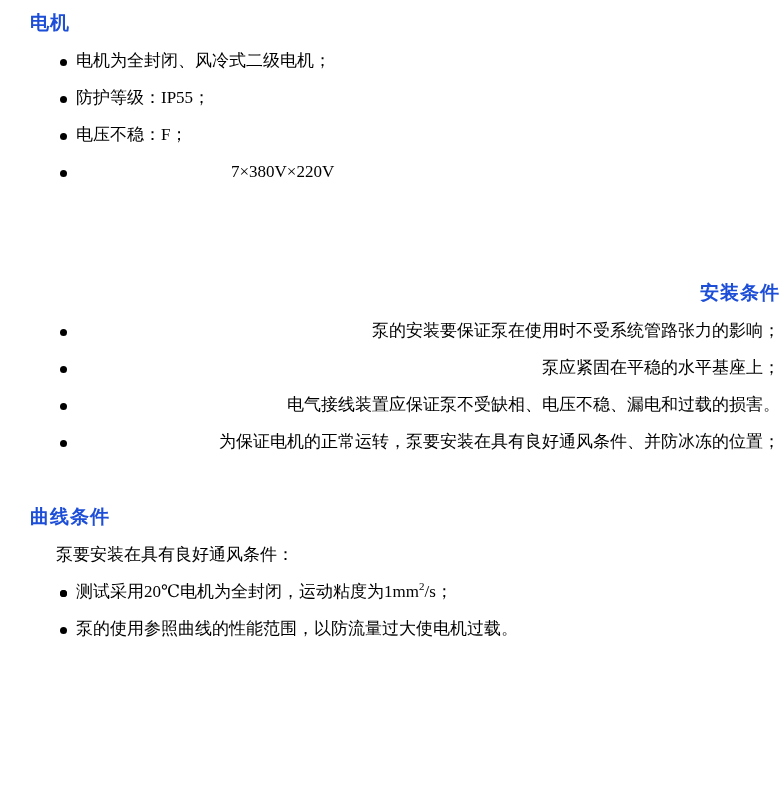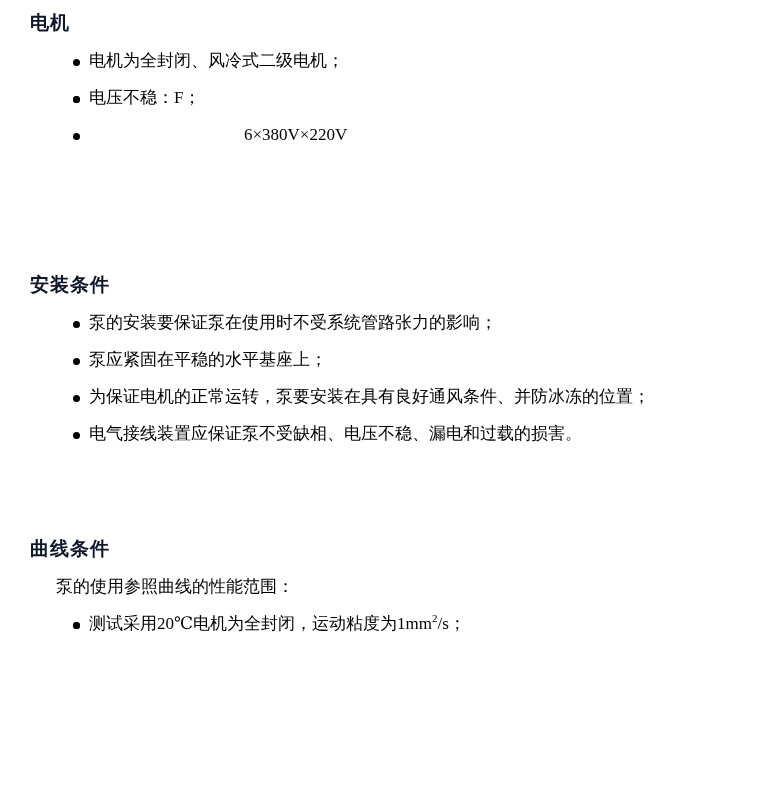--- a/index.html
+++ b/index.html
@@ -25,25 +25,25 @@
     position: absolute;
     left: 0;
     width: 780px;
   }
   .section-title {
     font-family: "Liberation Sans", "DejaVu Sans", sans-serif;
     font-weight: bold;
     font-size: 19px;
     letter-spacing: 1px;
     margin: 0 0 14px 30px;
-    color: #0f172a;
+    color: #1d4ed8;
   }
   .bullet-list {
     list-style: none;
-    margin: 13px;
+    margin: 0;
     padding: 0;
   }
   .bullet-item {
     position: relative;
     margin: 0 0 14px 0;
     padding-left: 76px;
     font-size: 17px;
     line-height: 1.35;
     color: #000;
   }
@@ -74,80 +74,85 @@
     padding-left: 79px;
   }
   sup {
     font-size: 11px;
     vertical-align: super;
     line-height: 0;
   }
 
   
   #sec-motor { top: 10px; }
-  #sec-install { top: 272px; }
-  #sec-curve { top: 536px; }
+  #sec-install { top: 280px; text-align: right; }
+  #sec-curve { top: 504px; }
 </style>
 </head>
 <body>
 
 <div class="page">
 
   <div class="section" id="sec-motor">
     <h2 class="section-title">电机</h2>
     <ul class="bullet-list">
       <li class="bullet-item">
         <span class="dot"></span>
         <span>电机为全封闭、风冷式二级电机；</span>
       </li>
       <li class="bullet-item">
         <span class="dot"></span>
+        <span>防护等级：IP55；</span>
       </li>
       <li class="bullet-item">
         <span class="dot"></span>
         <span>电压不稳：F；</span>
       </li>
       <li class="bullet-item">
         <span class="dot"></span>
         <div class="cont-line">
-          <span class="indent-cont">6×380V×220V</span>
+          <span class="indent-cont">7×380V×220V</span>
         </div>
       </li>
     </ul>
   </div>
 
   <div class="section" id="sec-install">
     <h2 class="section-title">安装条件</h2>
     <ul class="bullet-list">
       <li class="bullet-item">
         <span class="dot"></span>
         <span>泵的安装要保证泵在使用时不受系统管路张力的影响；</span>
       </li>
       <li class="bullet-item">
         <span class="dot"></span>
         <span>泵应紧固在平稳的水平基座上；</span>
       </li>
       <li class="bullet-item">
         <span class="dot"></span>
-        <span>为保证电机的正常运转，泵要安装在具有良好通风条件、并防冰冻的位置；</span>
+        <span>电气接线装置应保证泵不受缺相、电压不稳、漏电和过载的损害。</span>
       </li>
       <li class="bullet-item">
         <span class="dot"></span>
-        <span>电气接线装置应保证泵不受缺相、电压不稳、漏电和过载的损害。</span>
+        <span>为保证电机的正常运转，泵要安装在具有良好通风条件、并防冰冻的位置；</span>
       </li>
     </ul>
   </div>
 
   <div class="section" id="sec-curve">
     <h2 class="section-title">曲线条件</h2>
-    <p class="plain-line">泵的使用参照曲线的性能范围：</p>
+    <p class="plain-line">泵要安装在具有良好通风条件：</p>
     <ul class="bullet-list">
       <li class="bullet-item">
         <span class="dot"></span>
       </li>
       <li class="bullet-item">
         <span class="dot"></span>
         <span>测试采用20℃电机为全封闭，运动粘度为1mm</span><sup>2</sup><span>/s；</span>
       </li>
+      <li class="bullet-item">
+        <span class="dot"></span>
+        <span>泵的使用参照曲线的性能范围，以防流量过大使电机过载。</span>
+      </li>
     </ul>
   </div>
 
 </div>
 
 </body></html>

